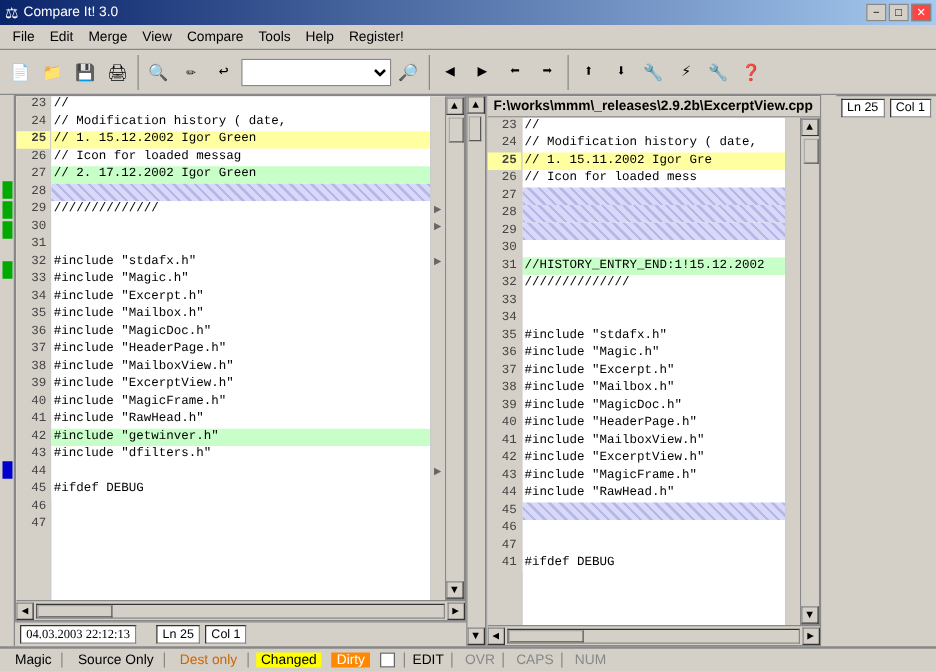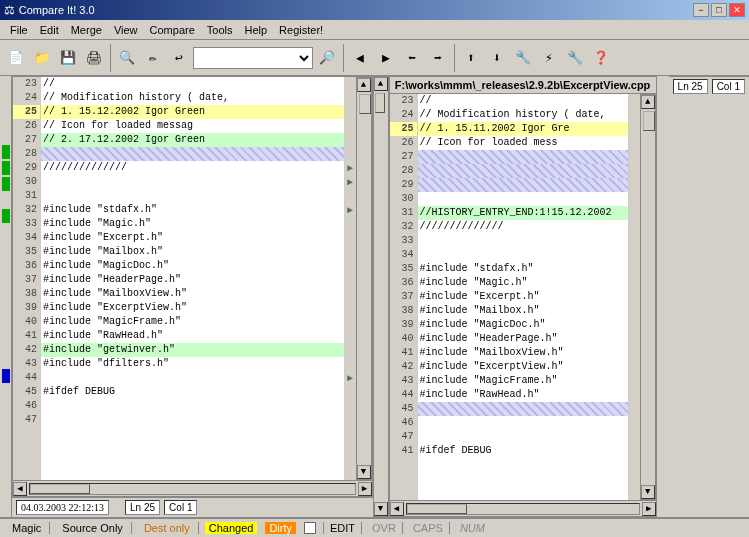--- a/index.html
+++ b/index.html
@@ -534,16 +534,16 @@
     <span style="padding:0 8px; border-right:1px solid #888;">Source Only</span>
     <span style="padding:0 8px; color:#cc6600; border-right:1px solid #888;">Dest only</span>
     <span style="background:#ffff00; padding:0 4px; margin:0 2px;">Changed</span>
     <span style="background:#ff8800; color:white; padding:0 4px; margin:0 2px;">Dirty</span>
     <span style="display:flex;align-items:center;margin:0 2px;">
       <span style="width:12px;height:12px;border:1px solid #666;background:white;display:inline-block;margin-right:1px;"></span>
     </span>
     <span style="padding:0 6px; border-left:1px solid #888; border-right:1px solid #888;">EDIT</span>
     <span style="padding:0 6px; border-right:1px solid #888; color:#888;">OVR</span>
     <span style="padding:0 6px; border-right:1px solid #888; color:#888;">CAPS</span>
-    <span style="padding:0 6px; color:#888;font-style:italic;">NUM</span>
+    <span style="padding:0 6px; color:#888;">NUM</span>
   </div>
 
 </div>
 
 </body></html>

